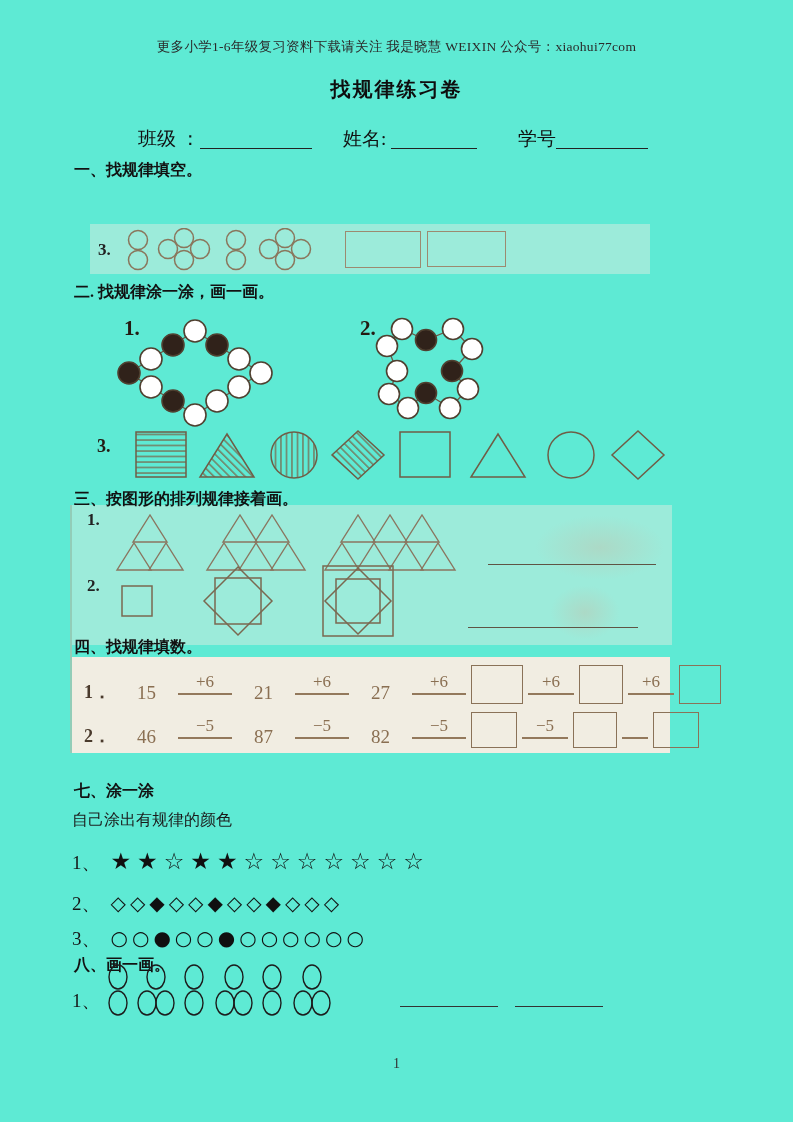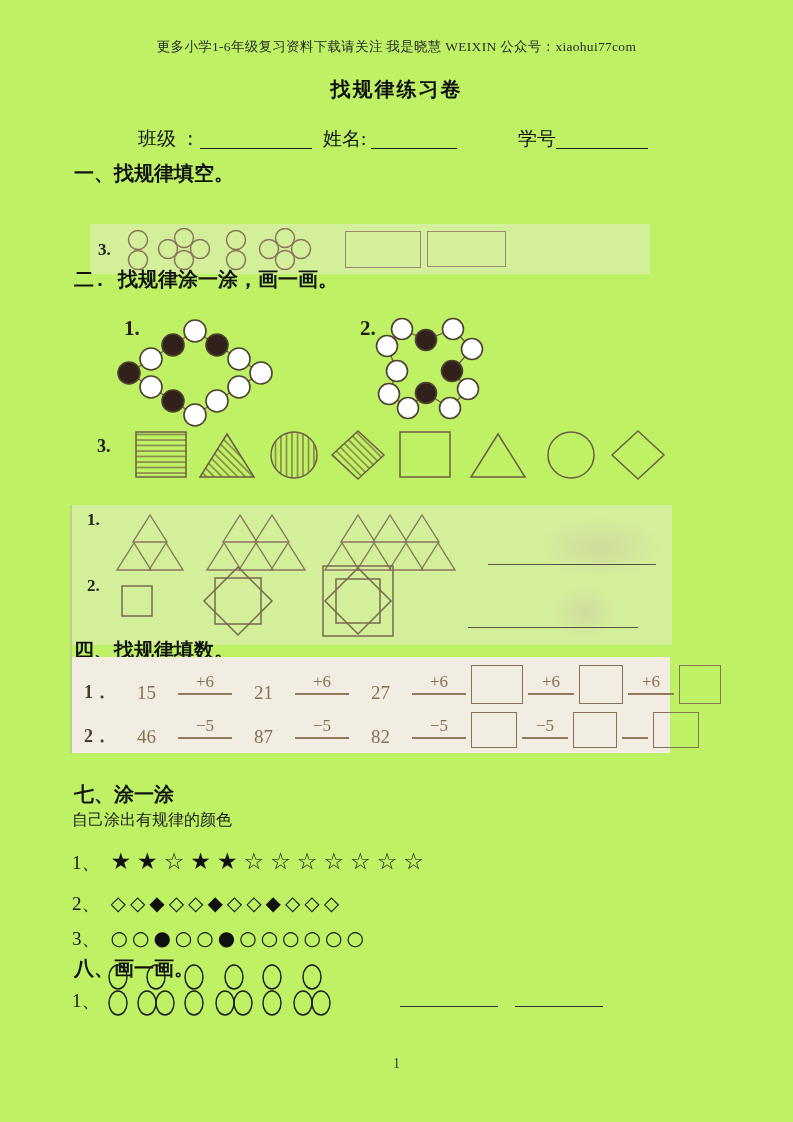--- a/index.html
+++ b/index.html
@@ -1,24 +1,24 @@
 <!DOCTYPE html>
 <html><head>
 <meta charset="utf-8">
 <style>
   html,body{margin:0;padding:0;background:#ffffff;}
-  .page{position:relative;width:793px;height:1122px;background:#bef264;overflow:hidden;
+  .page{position:relative;width:793px;height:1122px;background:#5eead4;overflow:hidden;
         font-family:"Liberation Serif",serif;color:#1c1c1c;}
   .abs{position:absolute;}
   .header-note{top:38px;left:0;width:100%;text-align:center;font-size:13.5px;color:#2a2a2a;letter-spacing:.3px;}
   .title{top:76px;left:0;width:100%;text-align:center;font-size:20px;font-weight:bold;letter-spacing:2px;color:#0e0e0e;}
   .info-line{top:126px;left:0;width:100%;font-size:19px;color:#111;}
   .info-group{position:absolute;top:0;white-space:nowrap;}
   .blank{display:inline-block;border-bottom:1.6px solid #222;height:20px;vertical-align:-4px;}
-  .sec-heading{font-size:20px;font-weight:bold;color:#121212;white-space:pre;font-family:Liberation Mono, monospace;}
+  .sec-heading{font-size:16px;font-weight:bold;color:#121212;white-space:pre;}
   .seq-text{font-size:16px;color:#191919;white-space:pre;}
   .item-label{font-size:17px;font-weight:600;color:#222;}
   .big-label{font-size:21px;font-weight:bold;color:#241a12;}
   .ans-rect{border:1.5px solid #9c8a70;background:transparent;}
   .ans-line{border-top:1.8px solid #5f5444;height:0;}
   .ans-line-dark{border-top:1.6px solid #333;height:0;}
   .band{background:#f1ede2;}
   .tint{background:rgba(242,237,226,.42);}
   .edge-line{background:rgba(190,180,160,.55);width:2px;}
   .smudge{background:radial-gradient(ellipse at center, rgba(198,188,166,.38), rgba(198,188,166,0) 70%);}
@@ -45,21 +45,21 @@
   <div class="abs tint" style="left:72px;top:505px;width:600px;height:140px"></div>
   <div class="abs edge-line" style="left:70px;top:505px;height:248px"></div>
   <div class="abs smudge" style="left:535px;top:515px;width:130px;height:65px"></div>
   <div class="abs smudge" style="left:550px;top:585px;width:70px;height:55px"></div>
 
   <div class="abs header-note">更多小学1-6年级复习资料下载请关注 我是晓慧 WEIXIN 公众号：xiaohui77com</div>
   <div class="abs title">找规律练习卷</div>
 
   <div class="abs info-line">
     <span class="info-group" style="left:138px"><span>班级 ：</span><span class="blank" style="width:112px"></span></span>
-    <span class="info-group" style="left:323px"><span>姓名:</span> <span class="blank" style="width:86px"></span></span>
+    <span class="info-group" style="left:343px"><span>姓名:</span> <span class="blank" style="width:86px"></span></span>
     <span class="info-group" style="left:518px"><span>学号</span><span class="blank" style="width:92px"></span></span>
   </div>
 
   <div class="abs sec-heading" style="left:74px;top:160px">一、找规律填空。</div>
   <div class="abs item-label" style="left:98px;top:240px">3.</div>
   <svg class="abs" style="left:122px;top:228px" width="210" height="44">
       <circle cx="16" cy="12" r="9.5" fill="none" stroke="#8a765c" stroke-width="1.5"></circle>
       <circle cx="16" cy="32" r="9.5" fill="none" stroke="#8a765c" stroke-width="1.5"></circle>
       <circle cx="62" cy="10" r="9.5" fill="none" stroke="#8a765c" stroke-width="1.5"></circle>
       <circle cx="46" cy="21" r="9.5" fill="none" stroke="#8a765c" stroke-width="1.5"></circle>
@@ -68,21 +68,21 @@
       <circle cx="114" cy="12" r="9.5" fill="none" stroke="#8a765c" stroke-width="1.5"></circle>
       <circle cx="114" cy="32" r="9.5" fill="none" stroke="#8a765c" stroke-width="1.5"></circle>
       <circle cx="163" cy="10" r="9.5" fill="none" stroke="#8a765c" stroke-width="1.5"></circle>
       <circle cx="147" cy="21" r="9.5" fill="none" stroke="#8a765c" stroke-width="1.5"></circle>
       <circle cx="179" cy="21" r="9.5" fill="none" stroke="#8a765c" stroke-width="1.5"></circle>
       <circle cx="163" cy="32" r="9.5" fill="none" stroke="#8a765c" stroke-width="1.5"></circle>
     </svg>
   <div class="abs ans-rect" style="left:345px;top:231px;width:74px;height:35px"></div>
   <div class="abs ans-rect" style="left:427px;top:231px;width:77px;height:34px"></div>
 
-  <div class="abs sec-heading" style="left:74px;top:266px">二. 找规律涂一涂，画一画。</div>
+  <div class="abs sec-heading" style="left:74px;top:282px">二. 找规律涂一涂，画一画。</div>
   <div class="abs big-label" style="left:124px;top:316px">1.</div>
   <svg class="abs" style="left:114px;top:318px" width="162" height="110">
       <polygon points="81,13 103,27 125,41 147,55 125,69 103,83 81,97 59,83 37,69 15,55 37,41 59,27" fill="none" stroke="#6b5947" stroke-width="1.3"></polygon>
       <circle cx="81" cy="13" r="11" fill="#ffffff" stroke="#4f4030" stroke-width="1.6"></circle>
       <circle cx="103" cy="27" r="11" fill="#30221a" stroke="#4f4030" stroke-width="1.6"></circle>
       <circle cx="125" cy="41" r="11" fill="#ffffff" stroke="#4f4030" stroke-width="1.6"></circle>
       <circle cx="147" cy="55" r="11" fill="#ffffff" stroke="#4f4030" stroke-width="1.6"></circle>
       <circle cx="125" cy="69" r="11" fill="#ffffff" stroke="#4f4030" stroke-width="1.6"></circle>
       <circle cx="103" cy="83" r="11" fill="#ffffff" stroke="#4f4030" stroke-width="1.6"></circle>
       <circle cx="81" cy="97" r="11" fill="#ffffff" stroke="#4f4030" stroke-width="1.6"></circle>
@@ -124,20 +124,21 @@
       <rect x="8" y="4" width="50" height="45" fill="url(#ph)" stroke="#6f5d46" stroke-width="1.5"></rect>
       <polygon points="72,49 126,49 99,6" fill="url(#pd)" stroke="#6f5d46" stroke-width="1.5"></polygon>
       <circle cx="166" cy="27" r="23" fill="url(#pv)" stroke="#6f5d46" stroke-width="1.5"></circle>
       <polygon points="230,3 256,27 230,51 204,27" fill="url(#pd)" stroke="#6f5d46" stroke-width="1.5"></polygon>
       <rect x="272" y="4" width="50" height="45" fill="none" stroke="#6f5d46" stroke-width="1.5"></rect>
       <polygon points="343,49 397,49 370,6" fill="none" stroke="#6f5d46" stroke-width="1.5"></polygon>
       <circle cx="443" cy="27" r="23" fill="none" stroke="#6f5d46" stroke-width="1.5"></circle>
       <polygon points="510,3 536,27 510,51 484,27" fill="none" stroke="#6f5d46" stroke-width="1.5"></polygon>
     </svg>
 
+  <div class="abs sec-heading" style="left:74px;top:489px">三、按图形的排列规律接着画。</div>
   <div class="abs item-label" style="left:87px;top:510px">1.</div>
   <svg class="abs" style="left:112px;top:511px" width="360" height="62">
       <polygon points="21,31 55,31 38,4" fill="none" stroke="#8a7660" stroke-width="1.4"></polygon>
       <polygon points="5,59 39,59 22,32" fill="none" stroke="#8a7660" stroke-width="1.4"></polygon>
       <polygon points="37,59 71,59 54,32" fill="none" stroke="#8a7660" stroke-width="1.4"></polygon>
       <polygon points="111,31 145,31 128,4" fill="none" stroke="#8a7660" stroke-width="1.4"></polygon>
       <polygon points="143,31 177,31 160,4" fill="none" stroke="#8a7660" stroke-width="1.4"></polygon>
       <polygon points="95,59 129,59 112,32" fill="none" stroke="#8a7660" stroke-width="1.4"></polygon>
       <polygon points="127,59 161,59 144,32" fill="none" stroke="#8a7660" stroke-width="1.4"></polygon>
       <polygon points="159,59 193,59 176,32" fill="none" stroke="#8a7660" stroke-width="1.4"></polygon>

